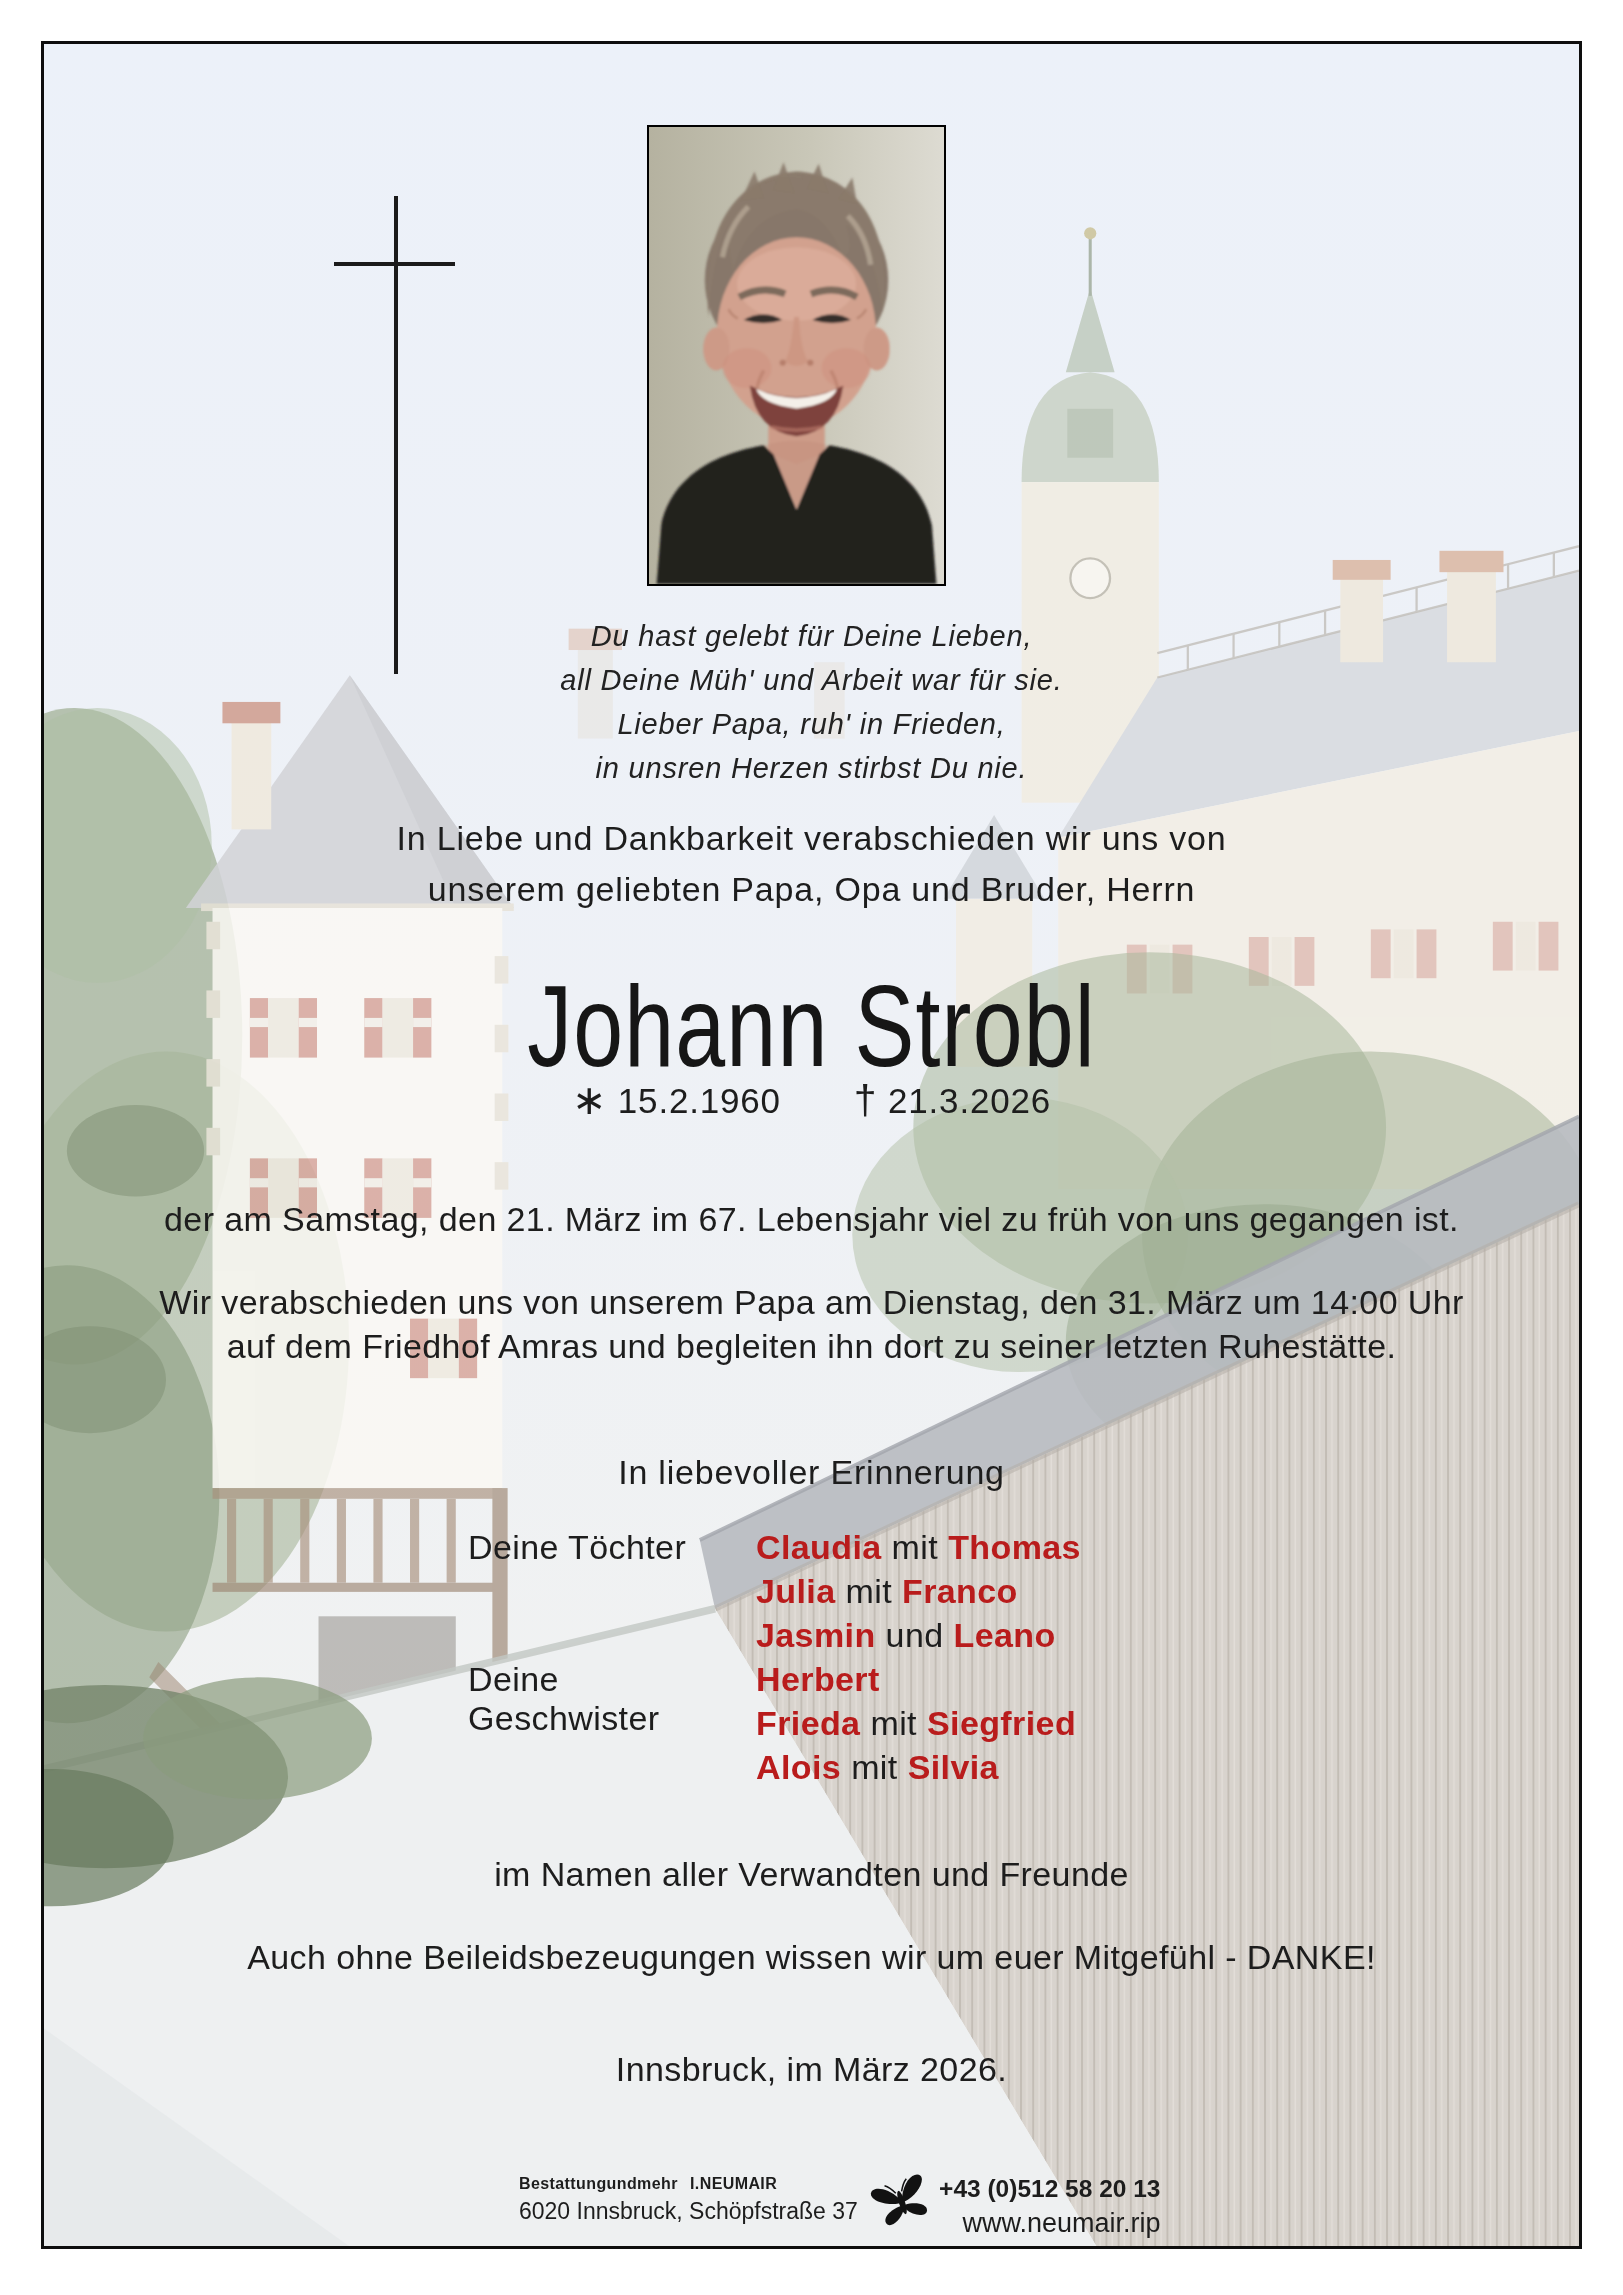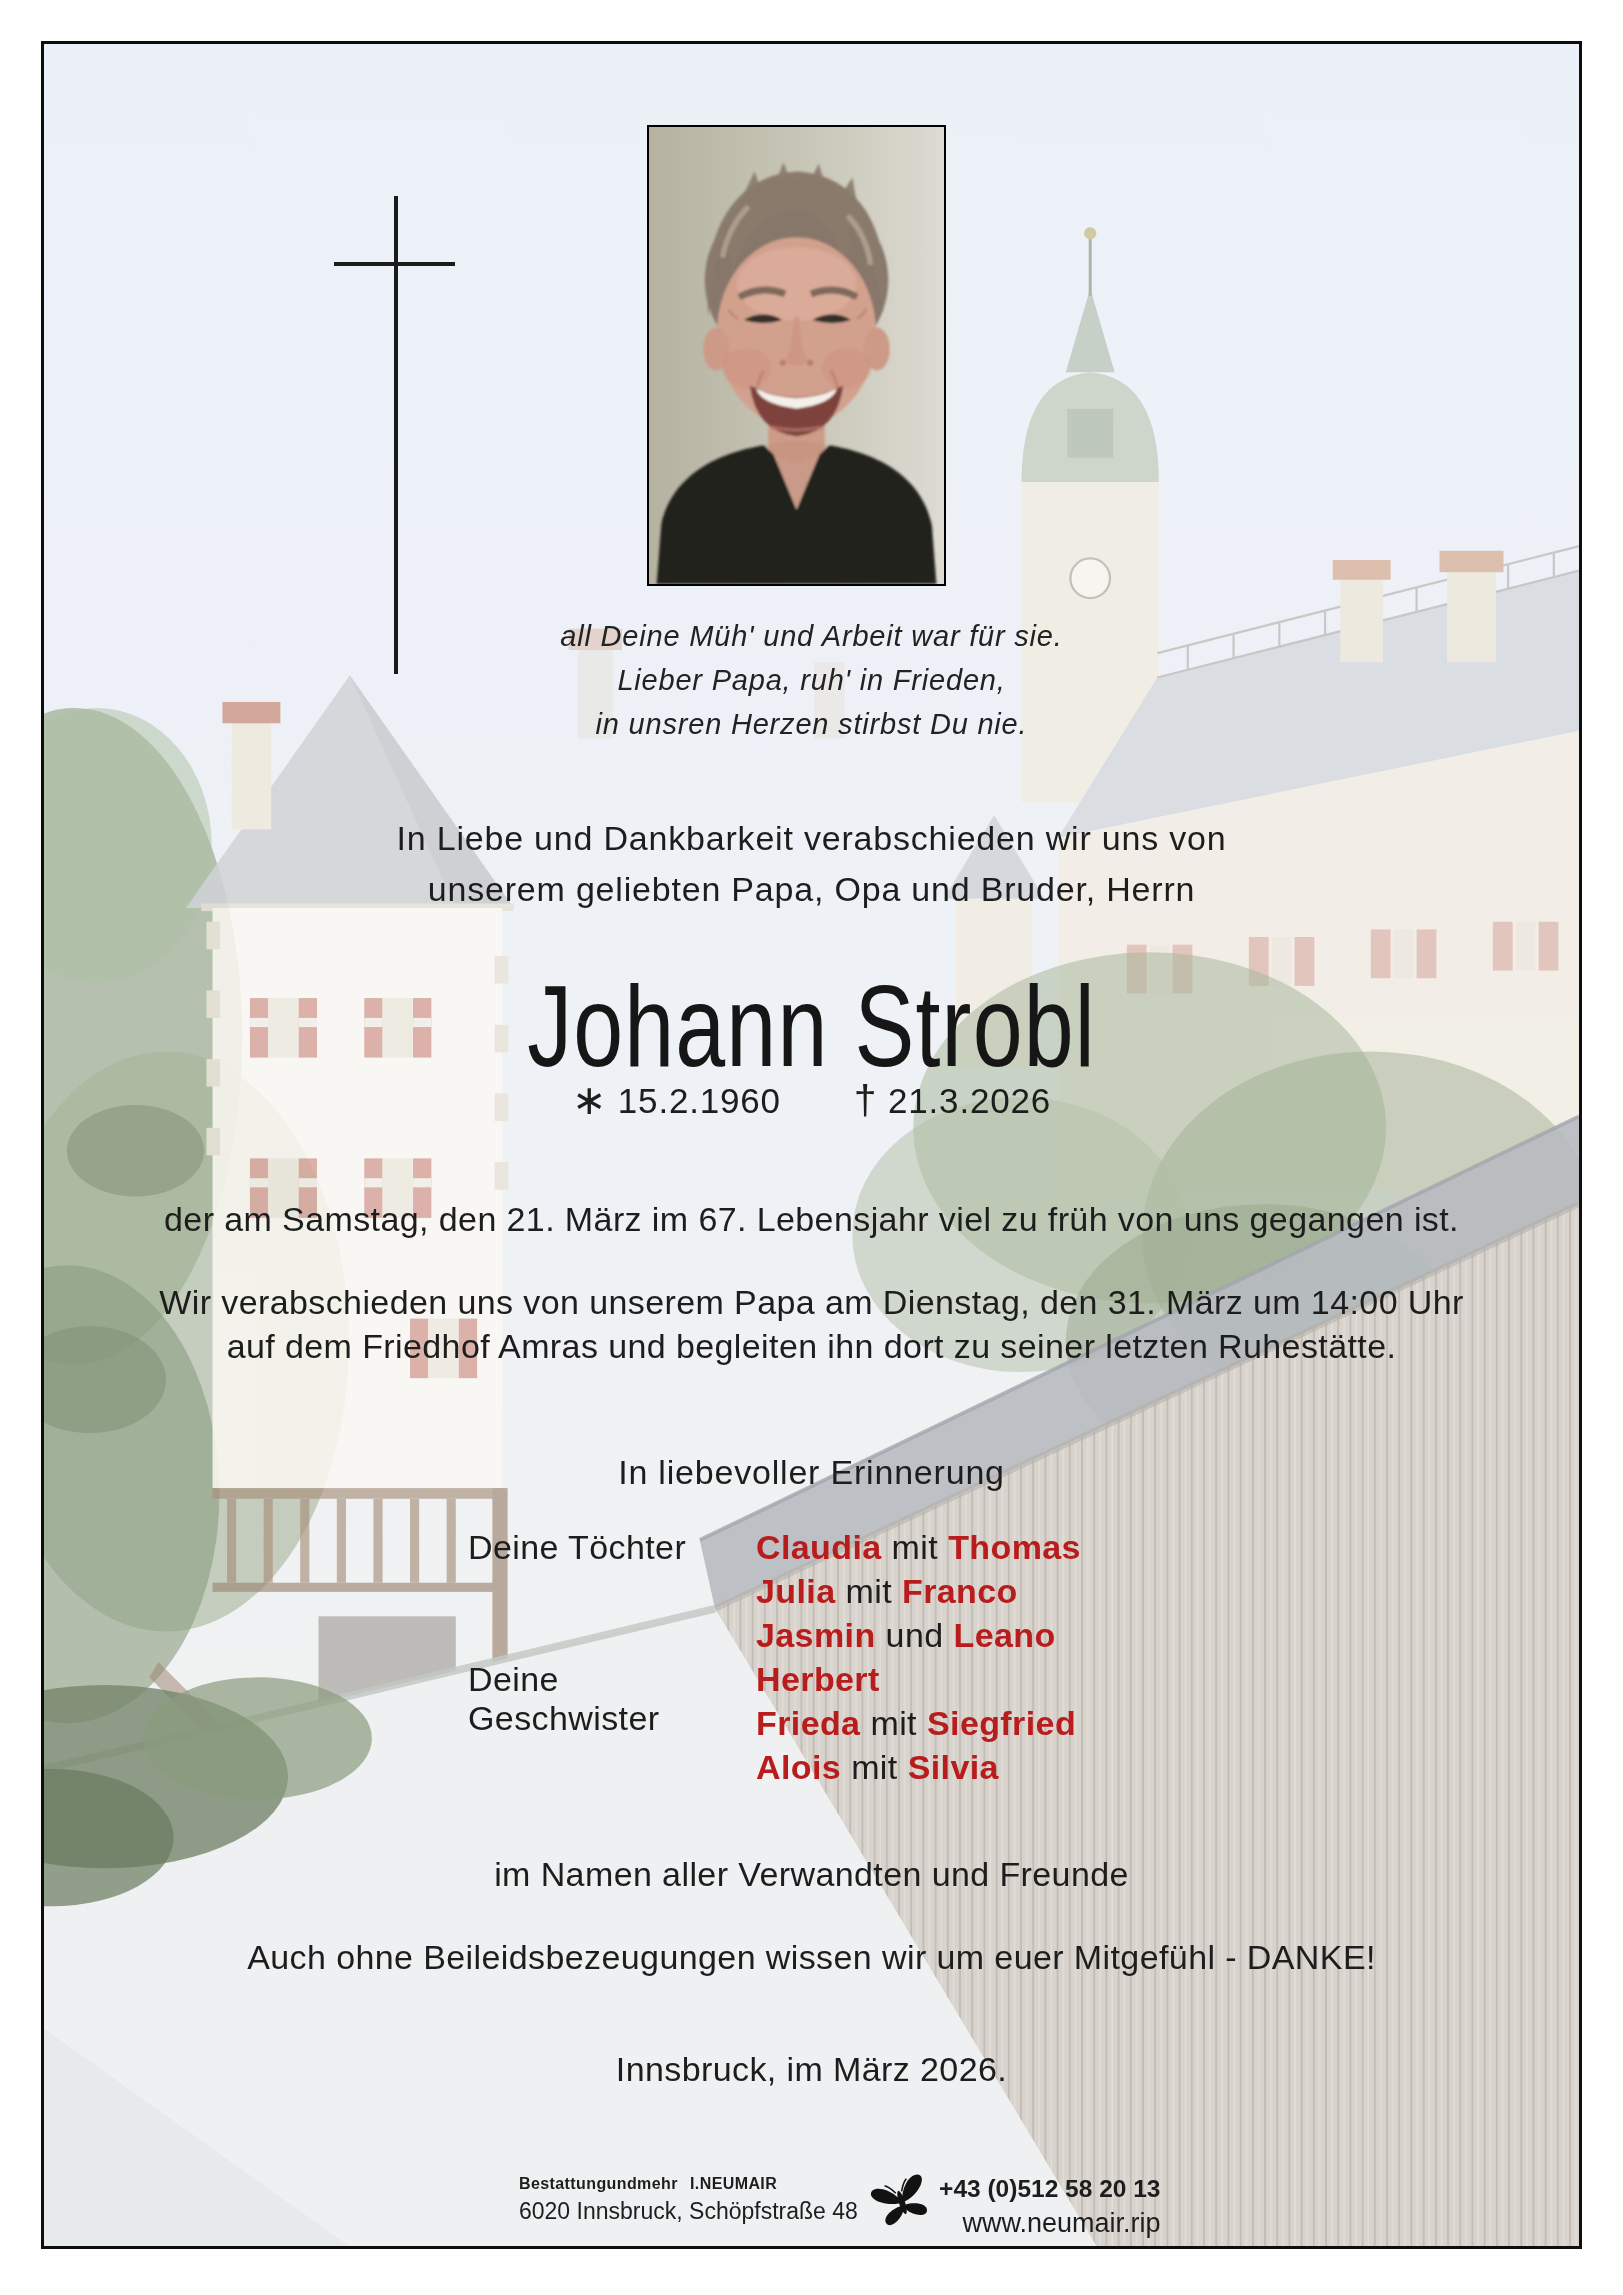--- a/index.html
+++ b/index.html
@@ -274,20 +274,21 @@
         <path d="M140,342 Q193,366 246,342 Q240,362 193,368 Q146,362 140,342 Z" fill="#f4f0e9"></path>
         <path d="M160,392 Q193,400 226,392" stroke="#c07f70" stroke-width="5" fill="none" opacity="0.6"></path>
         <ellipse cx="193" cy="432" rx="60" ry="22" fill="#c08a77" opacity="0.35"></ellipse>
         <path d="M10,597 L16,520 C30,452 96,424 150,416 L163,428 L193,500 L223,428 L236,416 C290,424 356,452 370,520 L376,597 Z" fill="#22201f"></path>
         <polygon points="163,428 193,500 223,428 193,440" fill="#c99a87"></polygon>
       </g>
     </svg>
   </div>
 
   <div class="txt verse">
+    <div>Du hast gelebt für Deine Lieben,</div>
     <div>all Deine Müh' und Arbeit war für sie.</div>
     <div>Lieber Papa, ruh' in Frieden,</div>
     <div>in unsren Herzen stirbst Du nie.</div>
   </div>
 
   <div class="txt intro">
     <div>In Liebe und Dankbarkeit verabschieden wir uns von</div>
     <div>unserem geliebten Papa, Opa und Bruder, Herrn</div>
   </div>
 
@@ -335,21 +336,21 @@
 
   <div class="txt in-namen">im Namen aller Verwandten und Freunde</div>
   <div class="txt condolence">Auch ohne Beileidsbezeugungen wissen wir um euer Mitgefühl - DANKE!</div>
   <div class="txt place-date">Innsbruck, im März 2026.</div>
 
   <div class="footer">
     <div class="f-left">
       <div class="f-line1">
         <span>Bestattungundmehr</span><span class="company-name">I.NEUMAIR</span>
       </div>
-      <div class="f-line2">6020 Innsbruck, Schöpfstraße 48</div>
+      <div class="f-line2">6020 Innsbruck, Schöpfstraße 37</div>
     </div>
     <svg class="f-logo" viewBox="0 0 86 80">
       <g transform="rotate(-18 43 40)" fill="#121212">
         <ellipse cx="43" cy="40" rx="4" ry="16"></ellipse>
         <path d="M41,34 C30,14 12,8 8,16 C4,24 20,38 40,40 Z"></path>
         <path d="M45,34 C54,12 72,6 77,14 C81,22 64,38 46,40 Z"></path>
         <path d="M40,44 C26,44 12,52 15,60 C18,68 34,62 42,50 Z"></path>
         <path d="M46,44 C60,44 74,52 71,60 C68,68 52,62 45,50 Z"></path>
         <path d="M39,26 Q34,16 28,12" stroke="#121212" stroke-width="2" fill="none"></path>
         <path d="M47,26 Q52,16 58,12" stroke="#121212" stroke-width="2" fill="none"></path>

